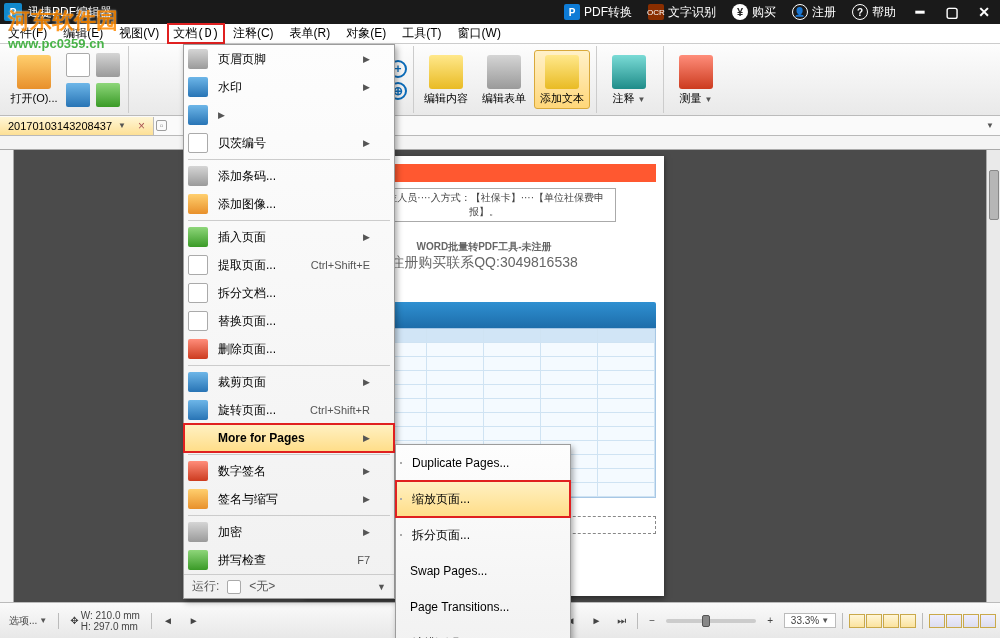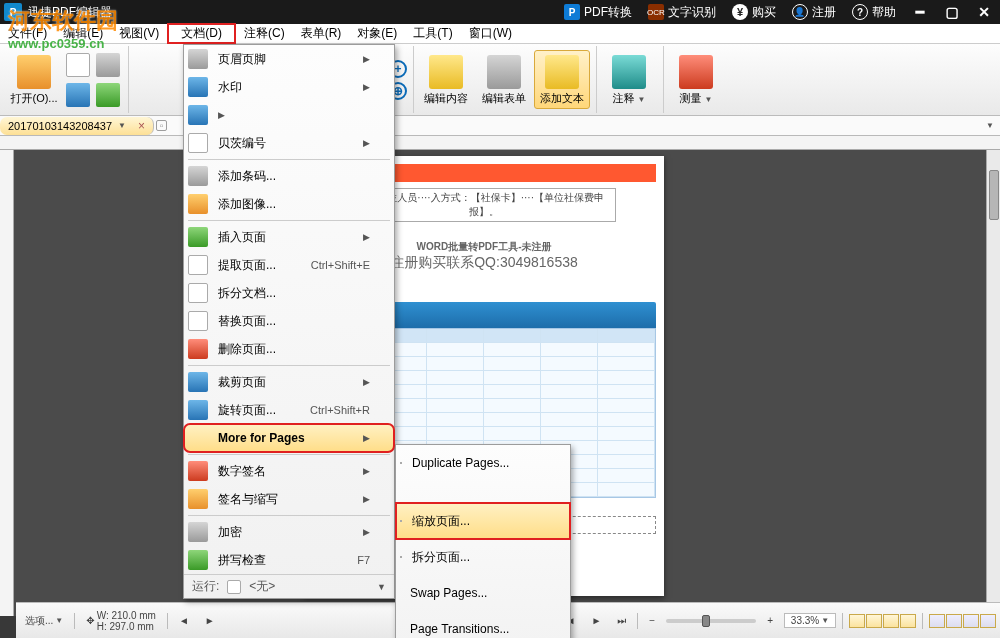--- a/index.html
+++ b/index.html
@@ -13,21 +13,21 @@
 .titlebar .pdf-badge { width: 16px; height: 16px; background: #0d7bd6; color: #fff; border-radius: 2px; font-size: 10px; font-weight: bold; display: inline-flex; align-items: center; justify-content: center; }
 .titlebar .ocr-badge { width: 16px; height: 16px; background: #8a2e00; color: #fff; border-radius: 2px; font-size: 8px; display: inline-flex; align-items: center; justify-content: center; }
 .titlebar .yen-badge { width: 16px; height: 16px; background: #fff; color: #222; border-radius: 50%; font-size: 11px; font-weight: bold; display: inline-flex; align-items: center; justify-content: center; }
 .titlebar .user-badge { width: 16px; height: 16px; border: 1.5px solid #fff; border-radius: 50%; display: inline-flex; align-items: center; justify-content: center; font-size: 9px; }
 .titlebar .help-badge { width: 16px; height: 16px; border: 1.5px solid #fff; border-radius: 50%; display: inline-flex; align-items: center; justify-content: center; font-size: 10px; font-weight: bold; }
 .titlebar .winbtn { width: 32px; height: 24px; display: flex; align-items: center; justify-content: center; font-size: 14px; font-weight: bold; cursor: pointer; }
 
 
 .menubar { height: 20px; background: #fff; border-bottom: 1px solid #ccc; display: flex; align-items: center; font-size: 12px; }
 .menubar .mitem { padding: 2px 8px; cursor: pointer; }
-.menubar .mitem.highlight { border: 2px solid #e02020; padding: 0px 12px; }
+.menubar .mitem.highlight { border: 2px solid #e02020; padding: 0px 4px; font-family: Liberation Mono, monospace; }
 
 
 .watermark { position: absolute; top: 6px; left: 8px; z-index: 999; pointer-events: none; }
 .watermark .wm1 { font-size: 22px; font-weight: bold; color: #ff8a00; opacity: 0.85; text-shadow: 0 0 2px #fff; }
 .watermark .wm2 { font-size: 13px; font-weight: bold; color: #2aa82a; opacity: 0.85; }
 
 
 .toolbar { height: 72px; background: linear-gradient(#fdfdfd,#e9e9e9); border-bottom: 1px solid #bbb; display: flex; align-items: center; padding: 2px 6px; gap: 4px; position: relative; }
 .tool-group { display: flex; align-items: center; gap: 2px; height: 100%; border-right: 1px solid #ccc; padding-right: 6px; }
 .tool-group:last-child { border-right: none; }
@@ -36,21 +36,21 @@
 .bigbtn .bigicon { width: 34px; height: 34px; border-radius: 3px; margin-top: 2px; }
 .bigbtn.active { background: linear-gradient(#fff1c9,#ffd77a); border: 1px solid #d9a93b; }
 .dropdown-arrow { font-size: 8px; color: #555; }
 .smallset { display: grid; grid-template-columns: 1fr 1fr; gap: 2px; }
 .smallbtn { width: 28px; height: 28px; display: flex; align-items: center; justify-content: center; cursor: pointer; border-radius: 2px; }
 .circlebtn { width: 18px; height: 18px; border: 2px solid #0b6bb8; border-radius: 50%; display: flex; align-items: center; justify-content: center; font-size: 12px; font-weight: bold; color: #0b6bb8; }
 
 
 .tabsrow { height: 20px; background: #fafafa; border-bottom: 1px solid #b9b9b9; display: flex; align-items: center; font-size: 11px; }
 .tabsrow .tab { background: linear-gradient(#fefefe,#eee); border-right: 1px solid #bbb; padding: 2px 8px; display: flex; align-items: center; gap: 6px; }
-.tabsrow .tab.active { background: linear-gradient(#fff6d6,#fde096); border-radius: 7px; }
+.tabsrow .tab.active { background: linear-gradient(#fff6d6,#fde096); }
 .tabsrow .tab .close { font-size: 12px; color: #a55; cursor: pointer; }
 .tabsrow .new-tab { width: 11px; height: 11px; border: 1px solid #9d9d9d; border-radius: 2px; margin-left: 2px; display:flex; align-items:center; justify-content:center; font-size: 10px; line-height: 1; color:#888; cursor: pointer; }
 .tabsrow .dropdown-arrow { margin-left: auto; padding-right: 6px; cursor: pointer; }
 
 
 .ruler-h { height: 14px; background: #f4f4f4; border-bottom: 1px solid #aaa; }
 .main-area { position: absolute; top: 150px; left: 0; right: 0; bottom: 22px; background: #4b4b4b; display: flex; }
 .ruler-v { width: 14px; background: #f4f4f4; border-right: 1px solid #aaa; }
 .canvas { flex: 1; background: #4b4b4b; position: relative; overflow: hidden; }
 .scrollbar-v { width: 14px; background: #eaeaea; border-left: 1px solid #aaa; }
@@ -63,46 +63,46 @@
 .page .adtxt { text-align: center; font-size: 10px; font-weight: bold; color: #666; margin-top: 18px; }
 .page .adtxt2 { text-align: center; font-size: 14px; color: #666; }
 .page .tablehdr { margin-top: 30px; height: 26px; background: linear-gradient(#2f90d1,#1d6daa); border-radius: 2px 2px 0 0; }
 .page .tablebody { background: #f4faff; border: 1px solid #a7c7e5; }
 .page .trow { height: 14px; border-bottom: 1px solid #cfe3f3; display: flex; }
 .page .trow div { flex: 1; border-right: 1px solid #cfe3f3; font-size: 7px; color: #556; padding: 1px 2px; overflow: hidden; }
 .page .trow.h { background: #d1e5f6; font-weight: bold; }
 .page2 { position: absolute; left: 290px; top: 456px; width: 360px; height: 440px; background: #fff; box-shadow: 0 2px 6px rgba(0,0,0,.5); padding: 8px; }
 
 
-.statusbar { position: absolute; bottom: 0; left: 16px; right: 0; height: 36px; background: linear-gradient(#fafafa,#e8e8e8); border-top: 1px solid #bbb; display: flex; align-items: center; font-size: 10px; color: #444; padding: 0 4px; gap: 6px; }
+.statusbar { position: absolute; bottom: 0; left: 0; right: 0; height: 36px; background: linear-gradient(#fafafa,#e8e8e8); border-top: 1px solid #bbb; display: flex; align-items: center; font-size: 10px; color: #444; padding: 0 4px; gap: 6px; }
 .statusbar .sbtn { padding: 1px 4px; border: 1px solid transparent; cursor: pointer; display: flex; align-items: center; gap: 2px; }
 .statusbar .divider { width: 1px; height: 16px; background: #bbb; }
 .statusbar .dim { line-height: 1.1; }
 .statusbar .slider { width: 90px; height: 4px; background: #ccc; border-radius: 2px; position: relative; }
 .statusbar .slider .knob { width: 8px; height: 12px; background: #888; border: 1px solid #555; border-radius: 2px; position: absolute; left: 40%; top: -4px; }
 .statusbar .spacer { flex: 1; }
 .statusbar .viewicons { display: flex; gap: 1px; }
 .statusbar .vicn { width: 16px; height: 14px; border: 1px solid #c9a94b; background: linear-gradient(#fff6d8,#fbe39e); cursor: pointer; }
 
 
 .dropdown { position: absolute; left: 183px; top: 44px; width: 212px; background: linear-gradient(#fdfdfd,#f1f1f1); border: 1px solid #9c9c9c; box-shadow: 2px 3px 6px rgba(0,0,0,.35); z-index: 50; font-size: 12px; }
 .dropdown .dditem { display: flex; align-items: center; height: 28px; padding: 0 24px 0 4px; gap: 10px; cursor: pointer; position: relative; }
-.dropdown .dditem.highlight { background: linear-gradient(#fff1c4,#ffdd87); border-radius: 6px; }
+.dropdown .dditem.highlight { background: linear-gradient(#fff1c4,#ffdd87); }
 .dropdown .dditem.boxed { outline: 2px solid #e02020; outline-offset: -1px; }
 .dropdown .ddicon { width: 20px; height: 20px; border-radius: 2px; flex-shrink: 0; }
 .dropdown .ddlabel { flex: 1; white-space: nowrap; }
 .dropdown .ddshort { color: #555; font-size: 11px; }
 .dropdown .ddarrow { font-size: 9px; color: #555; }
 .dropdown .sep { height: 1px; background: #ccc; margin: 2px 4px; }
 .dropdown .runrow { height: 24px; display:flex; align-items:center; padding: 0 8px; gap: 8px; color:#555; border-top: 1px solid #ccc; }
 
 
 .submenu { position: absolute; left: 395px; top: 444px; width: 176px; background: linear-gradient(#fdfdfd,#f1f1f1); border: 1px solid #9c9c9c; box-shadow: 2px 3px 6px rgba(0,0,0,.35); z-index: 60; font-size: 12px; }
 .submenu .dditem { display: flex; align-items: center; height: 36px; padding: 0 8px 0 4px; gap: 10px; cursor: pointer; }
-.submenu .dditem.boxed { outline: 2px solid #e02020; outline-offset: -1px; background: linear-gradient(#fff1c4,#ffdd87); margin-top: 22px; }
+.submenu .dditem.boxed { outline: 2px solid #e02020; outline-offset: -1px; background: linear-gradient(#fff1c4,#ffdd87); }
 
 
 .ic-blue { background: linear-gradient(#6db6e8,#2874b5); }
 .ic-green { background: linear-gradient(#8ed67a,#3a9a27); }
 .ic-orange { background: linear-gradient(#ffcf6e,#e8902b); }
 .ic-red { background: linear-gradient(#ff8d7a,#cc3b1f); }
 .ic-gray { background: linear-gradient(#d5d5d5,#9a9a9a); }
 .ic-teal { background: linear-gradient(#7adbd6,#1f8c89); }
 .ic-white { background: #fff; border: 1px solid #aaa; }
 .ic-yellow { background: linear-gradient(#ffe88b,#e9bb24); }

